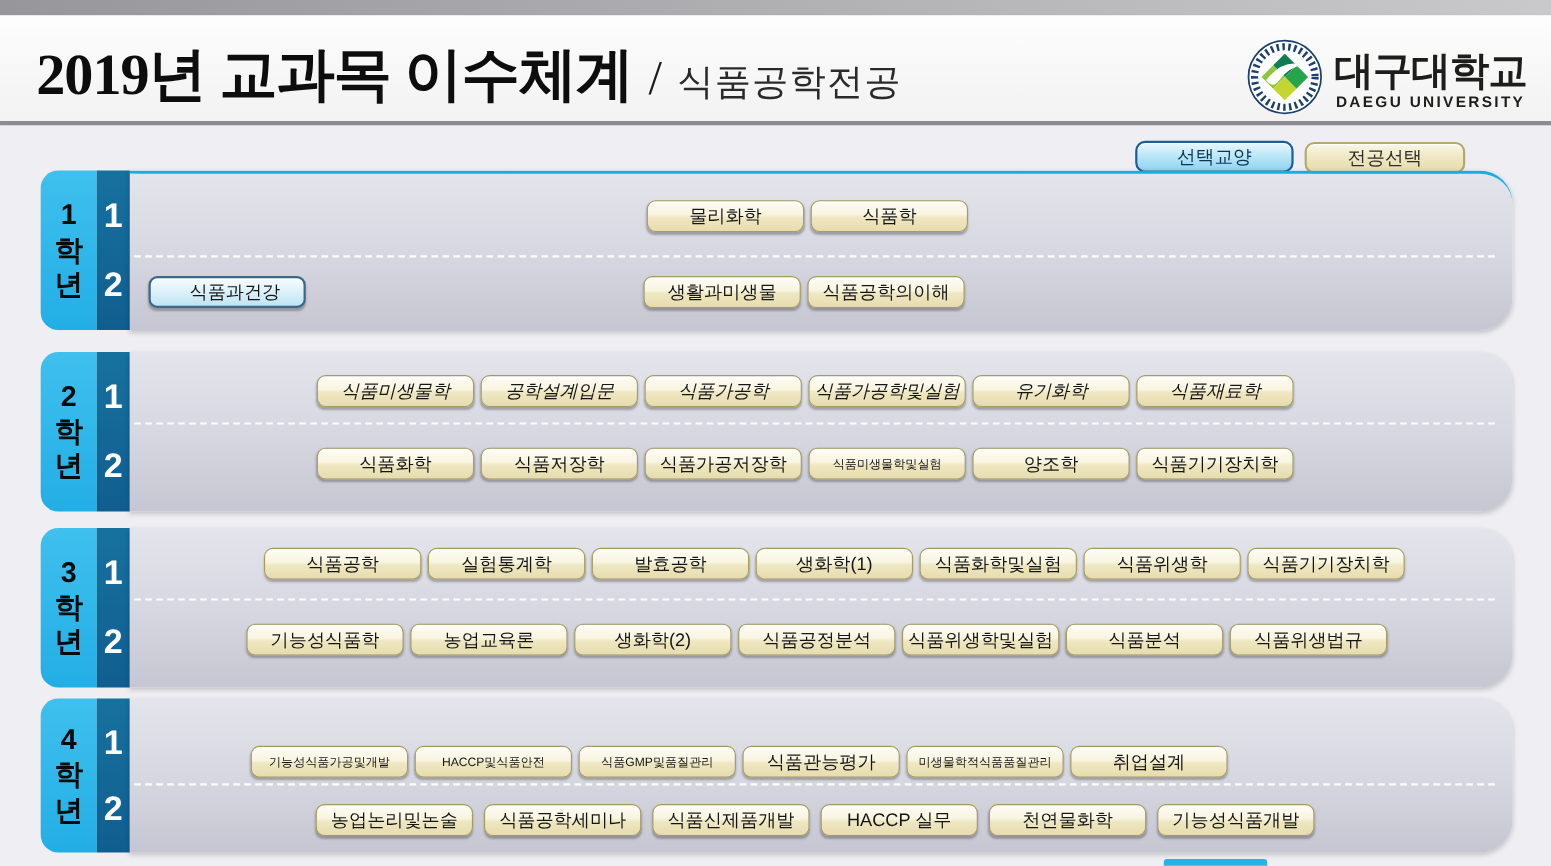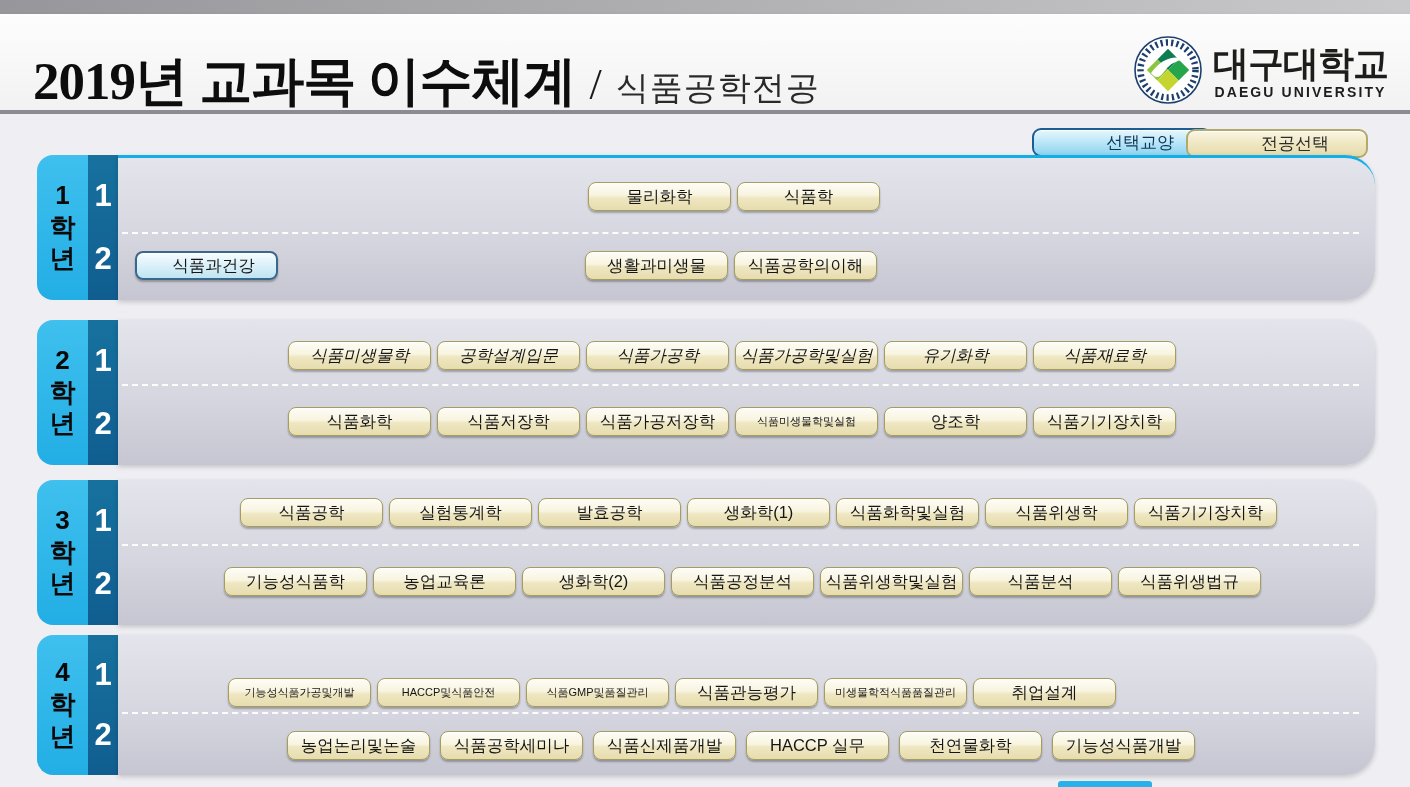--- a/index.html
+++ b/index.html
@@ -13,36 +13,36 @@
     position:absolute;left:0;top:0;width:1410px;height:14px;
     background:linear-gradient(to right,#97979b,#c9c9cb);
   }
   .header{
     position:absolute;left:0;top:14px;width:1410px;height:96px;
     background:linear-gradient(#fdfdfd,#f2f2f2);
     border-bottom:4px solid #8b8b91;
     box-shadow:0 3px 5px rgba(0,0,0,.25);
   }
   .title{
-    position:absolute;left:33px;top:32px;display:flex;align-items:baseline;gap:14px;
+    position:absolute;left:33px;top:18px;display:flex;align-items:baseline;gap:14px;
     font-family:"Liberation Serif","DejaVu Serif",serif;color:#0d0d0d;white-space:nowrap;
   }
   .t-main{font-size:53px;font-weight:700;letter-spacing:-1px;}
   .t-div{font-size:44px;font-weight:400;color:#1a1a1a;}
   .t-sub{font-size:33px;font-weight:400;color:#2a2a2a;letter-spacing:1px;}
   .logo{position:absolute;right:22px;top:21px;display:flex;align-items:center;gap:10px;}
   .logo-text{display:flex;flex-direction:column;line-height:1;text-align:center;}
   .logo-kr{font-size:36px;font-weight:700;color:#1d1d1b;letter-spacing:-1px;}
   .logo-en{font-size:14px;font-weight:700;color:#1d1d1b;letter-spacing:2.1px;margin-top:3px;}
   
   .canvas{position:absolute;left:0;top:114px;width:1410px;height:673px;background:#efeef2;}
   
   .legend-btn{
     position:absolute;height:25px;display:flex;align-items:center;justify-content:center;
-    border-radius:9px;font-size:17px;cursor:pointer;padding-left:36px;
+    border-radius:9px;font-size:17px;cursor:pointer;
   }
   .legend-blue{
     left:1032px;top:14px;width:140px;
     border:2px solid #1d5e92;color:#0e3557;
     background:linear-gradient(#e8f7fd,#bde8f8 45%,#8fd3ef);
     box-shadow:inset 0 1px 0 #fff;
   }
   .legend-beige{
     left:1186px;top:15px;width:142px;
     border:2px solid #b3a96e;color:#2c2c2c;

